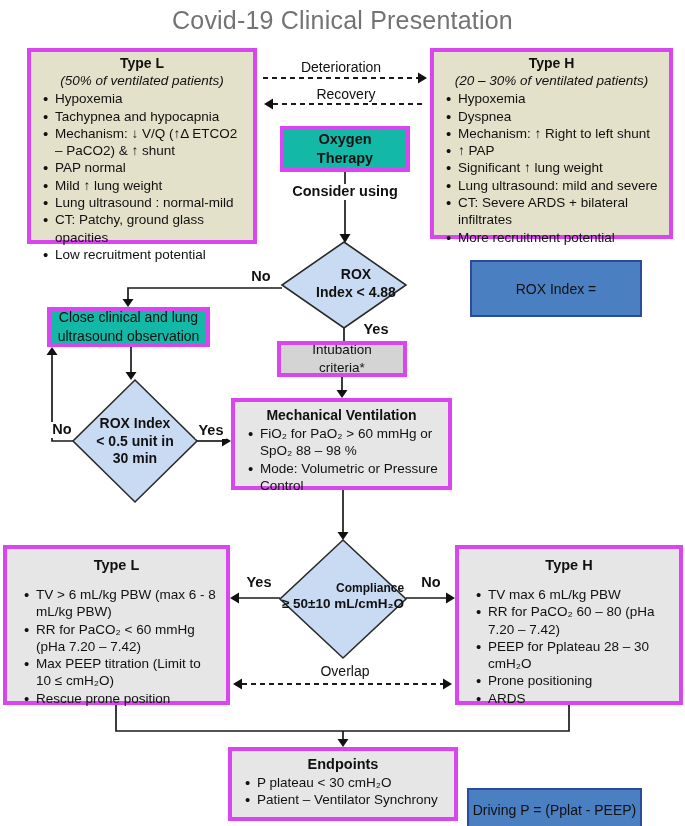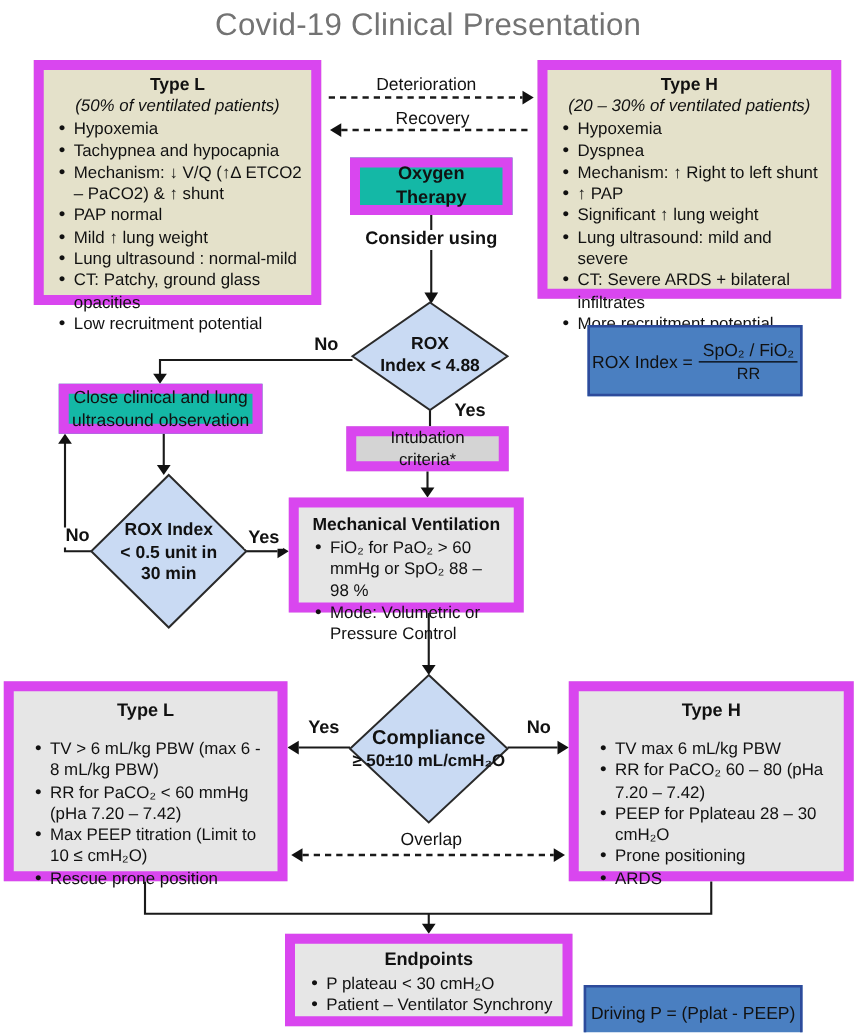--- a/index.html
+++ b/index.html
@@ -5,21 +5,21 @@
   html,body{margin:0;padding:0;background:#fff;}
   .canvas{
     position:relative;width:685px;height:826px;background:#fff;overflow:hidden;
     font-family:"Liberation Sans","DejaVu Sans",sans-serif;color:#111;
   }
   svg.connectors{position:absolute;left:0;top:0;}
   .page-title{
     position:absolute;left:0;top:6px;width:100%;text-align:center;
     font-size:25px;letter-spacing:.2px;color:#737373;
   }
-  .box{position:absolute;box-sizing:border-box;border:8px solid #d946ef;}
+  .box{position:absolute;box-sizing:border-box;border:4px solid #d946ef;}
   .tan-light{background:#e4e1ca;}
   .tan{background:#14b8a6;}
   .gray{background:#e6e6e6;}
   .gray-mid{background:#d4d4d4;}
   .blue-box{background:#4a7fc1;border:2.5px solid #2d4b9b;}
   .box-title{font-weight:bold;text-align:center;font-size:14px;line-height:1.25;}
   .box-subtitle{font-style:italic;text-align:center;font-size:13.5px;line-height:1.25;}
   ul.blist{list-style:none;margin:1px 0 0 0;padding:0 2px 0 6px;}
   ul.blist li{
     position:relative;padding-left:13px;font-size:13.5px;line-height:1.28;
@@ -166,31 +166,27 @@
 
   <div class="box tan center-text" style="left:280px;top:126px;width:130px;height:46px;">
     <div class="oxygen-label">
       <div>Oxygen</div>
       <div>Therapy</div>
     </div>
   </div>
 
   <div class="edge-label" style="left:345px;top:184px;">Consider using</div>
 
-  <div class="diamond-label" style="left:344px;top:266px;">
+  <div class="diamond-label" style="left:356px;top:266px;">
     <div>ROX</div>
     <div>Index &lt; 4.88</div>
   </div>
 
   <div class="box blue-box center-text" style="left:470px;top:260px;width:172px;height:57px;">
     <span class="formula">ROX Index =</span>
-    <span class="frac">
-      <span class="num" style="display:block;">SpO₂ / FiO₂</span>
-      <span class="den" style="display:block;">RR</span>
-    </span>
   </div>
 
   <div class="edge-label" style="left:261px;top:269px;">No</div>
   <div class="edge-label" style="left:376px;top:322px;">Yes</div>
 
   <div class="box tan center-text" style="left:47px;top:307px;width:163px;height:40px;">
     <div class="obs-label">Close clinical and lung ultrasound observation</div>
   </div>
 
   <div class="box gray-mid center-text" style="left:277px;top:341px;width:130px;height:36px;">
@@ -201,30 +197,30 @@
   </div>
 
   <div class="diamond-label" style="left:135px;top:415px;">
     <div>ROX Index</div>
     <div>&lt; 0.5 unit in</div>
     <div>30 min</div>
   </div>
   <div class="edge-label" style="left:62px;top:422px;">No</div>
   <div class="edge-label" style="left:211px;top:423px;">Yes</div>
 
-  <div class="box gray" style="left:231px;top:398px;width:188px;height:92px;padding:5px 6px;">
+  <div class="box gray" style="left:231px;top:398px;width:221px;height:92px;padding:5px 6px;">
     <div class="mv-title">Mechanical Ventilation</div>
     <ul class="blist">
       <li>FiO₂ for PaO₂ &gt; 60 mmHg or SpO₂ 88 – 98 %</li>
       <li>Mode: Volumetric or Pressure Control</li>
     </ul>
   </div>
 
   <div class="diamond-label" style="left:343px;top:581px;font-size:13.5px;">
-    <div style="font-size:16px;">Compliance</div>
+    <div style="font-size:12px;text-align:right;">Compliance</div>
     <div>≥ 50±10 mL/cmH₂O</div>
   </div>
   <div class="edge-label" style="left:259px;top:575px;">Yes</div>
   <div class="edge-label" style="left:431px;top:575px;">No</div>
 
   <div class="box gray" style="left:3px;top:545px;width:227px;height:160px;padding:4px 6px;">
     <div class="bottom-title">Type L</div>
     <ul class="blist" style="padding-left:10px;">
       <li>TV &gt; 6 mL/kg PBW (max 6 - 8 mL/kg PBW)</li>
       <li>RR for PaCO₂ &lt; 60 mmHg (pHa 7.20 – 7.42)</li>

